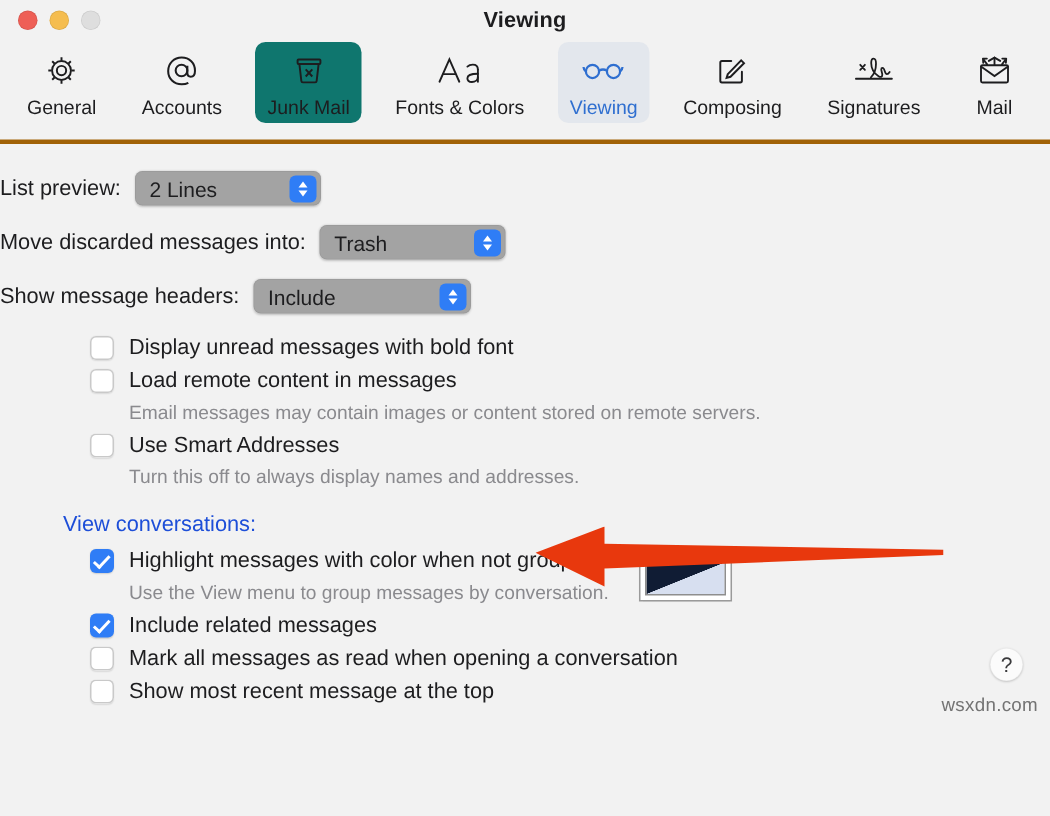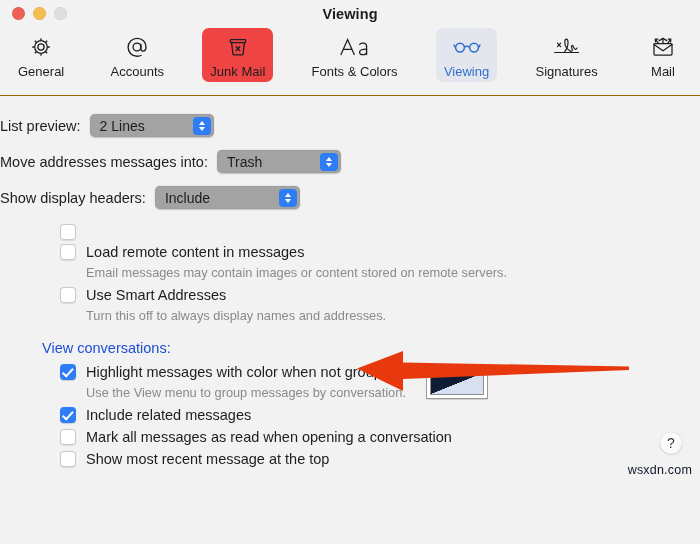--- a/index.html
+++ b/index.html
@@ -59,21 +59,21 @@
 
   
   .toolbar {
     flex: 0 0 68px;
     height: 68px;
     background: #f2f2f2;
     display: flex;
     align-items: flex-start;
     justify-content: space-between;
     padding: 0 10px;
-    border-bottom: 1px solid #a16207;
+    border-bottom: 3px solid #a16207;
   }
   .tbitem {
     display: flex;
     flex-direction: column;
     align-items: center;
     justify-content: flex-start;
     padding: 4px 8px 3px 8px;
     border-radius: 7px;
     min-width: 54px;
     cursor: default;
@@ -84,21 +84,21 @@
     align-items: center;
     justify-content: center;
     color: #1d1d1f;
   }
   .tbitem .tlabel {
     font-size: 13px;
     color: #1d1d1f;
     margin-top: 2px;
     white-space: nowrap;
   }
-  .tbitem.hovered { background: #ef4444; }
+  .tbitem.hovered { background: #0f766e; }
   .tbitem.selected { background: #e3e7ed; }
   .tbitem.selected .ticon,
   .tbitem.selected .tlabel { color: #2f6fd0; }
 
   
   .content {
     flex: 1 1 auto;
     position: relative;
     padding: 18px 0 0 0;
   }
@@ -259,21 +259,21 @@
     justify-content: center;
     font-size: 14px;
     color: #3a3a3c;
     cursor: default;
   }
   .watermark {
     position: absolute;
     right: 8px;
     bottom: 3px;
     font-size: 12.5px;
-    color: #0f172a;
+    color: #737373;
     letter-spacing: .2px;
   }
 </style>
 </head>
 <body>
 
 <div class="window">
 
   <div class="titlebar">
     <div class="traffic">
@@ -337,20 +337,29 @@
           <circle cx="8" cy="9.6" r="4.4"></circle>
           <circle cx="22" cy="9.6" r="4.4"></circle>
           <path d="M12.4 9.1c1.7-1 3.5-1 5.2 0"></path>
           <path d="M3.6 9.6C2.5 8.6 2 7.6 2 6.6"></path>
           <path d="M26.4 9.6c1.1-1 1.6-2 1.6-3"></path>
         </svg>
       </span>
       <span class="tlabel">Viewing</span>
     </div>
 
+    <div class="tbitem">
+      <span class="ticon">
+        <svg width="24" height="24" viewBox="0 0 24 24" fill="none" stroke="currentColor" stroke-width="1.3" stroke-linecap="round">
+          <path d="M18.6 12.8v6.1c0 .6-.5 1.1-1.1 1.1H5.3c-.6 0-1.1-.5-1.1-1.1V6.7c0-.6.5-1.1 1.1-1.1h6.2"></path>
+          <path d="M9.2 14.4l8.9-9.2 1.9 1.9-9 9.1-2.6.7z"></path>
+        </svg>
+      </span>
+      <span class="tlabel">Composing</span>
+    </div>
 
     <div class="tbitem">
       <span class="ticon">
         <svg width="32" height="24" viewBox="0 0 32 24" fill="none" stroke="currentColor" stroke-width="1.2" stroke-linecap="round">
           <path d="M3.6 17.5h24"></path>
           <path d="M6.5 8.2l3.1 3.4M9.6 8.2l-3.1 3.4"></path>
           <path d="M13.6 16.6c2.3-2.3 3.4-6.1 3.4-9.1 0-2.2-.6-3.4-1.6-3.4-1 0-1.6 1.1-1.6 2.9 0 3.9 2.4 7.2 4.9 8.8 1.4.9 2.5.6 2.5-.9 0-1.3-.7-2.6-.7-3.6 0-.6.3-1 .8-1 .8 0 1.2 1 1.5 2.1.3 1.1.7 2 1.5 2 .7 0 1.2-.5 1.8-1.4"></path>
         </svg>
       </span>
       <span class="tlabel">Signatures</span>
@@ -379,45 +388,46 @@
       <div class="popup w-lines">
         <span class="ptext">2 Lines</span>
         <span class="parrows">
           <span class="up"></span>
             <span class="down"></span>
         </span>
       </div>
     </div>
 
     <div class="row">
-      <span class="rlabel">Move addresses messages into:</span>
+      <span class="rlabel">Move discarded messages into:</span>
       <div class="popup w-trash">
         <span class="ptext">Trash</span>
         <span class="parrows">
           <span class="up"></span>
             <span class="down"></span>
         </span>
       </div>
     </div>
 
     <div class="row">
-      <span class="rlabel">Show display headers:</span>
+      <span class="rlabel">Show message headers:</span>
       <div class="popup w-default">
         <span class="ptext">Include</span>
         <span class="parrows">
           <span class="up"></span>
             <span class="down"></span>
         </span>
       </div>
     </div>
 
     <div class="checkgroup">
 
       <div class="checkrow">
         <span class="cbox"></span>
+        <span class="ctext">Display unread messages with bold font</span>
       </div>
 
       <div class="checkrow">
         <span class="cbox"></span>
         <span class="ctext">Load remote content in messages</span>
       </div>
       <div class="chelp">Email messages may contain images or content stored on remote servers.</div>
 
       <div class="checkrow">
         <span class="cbox"></span>

